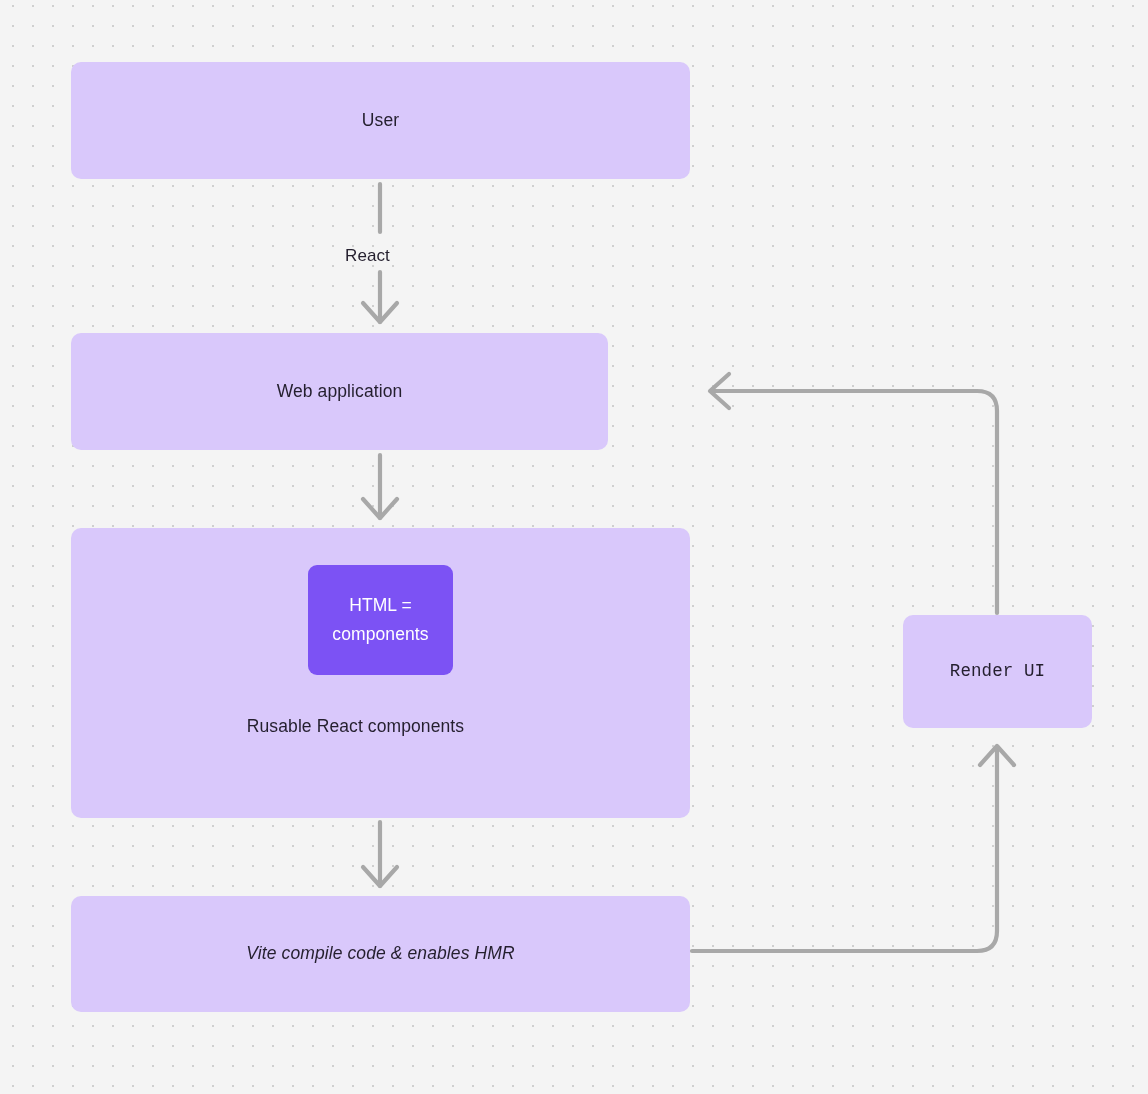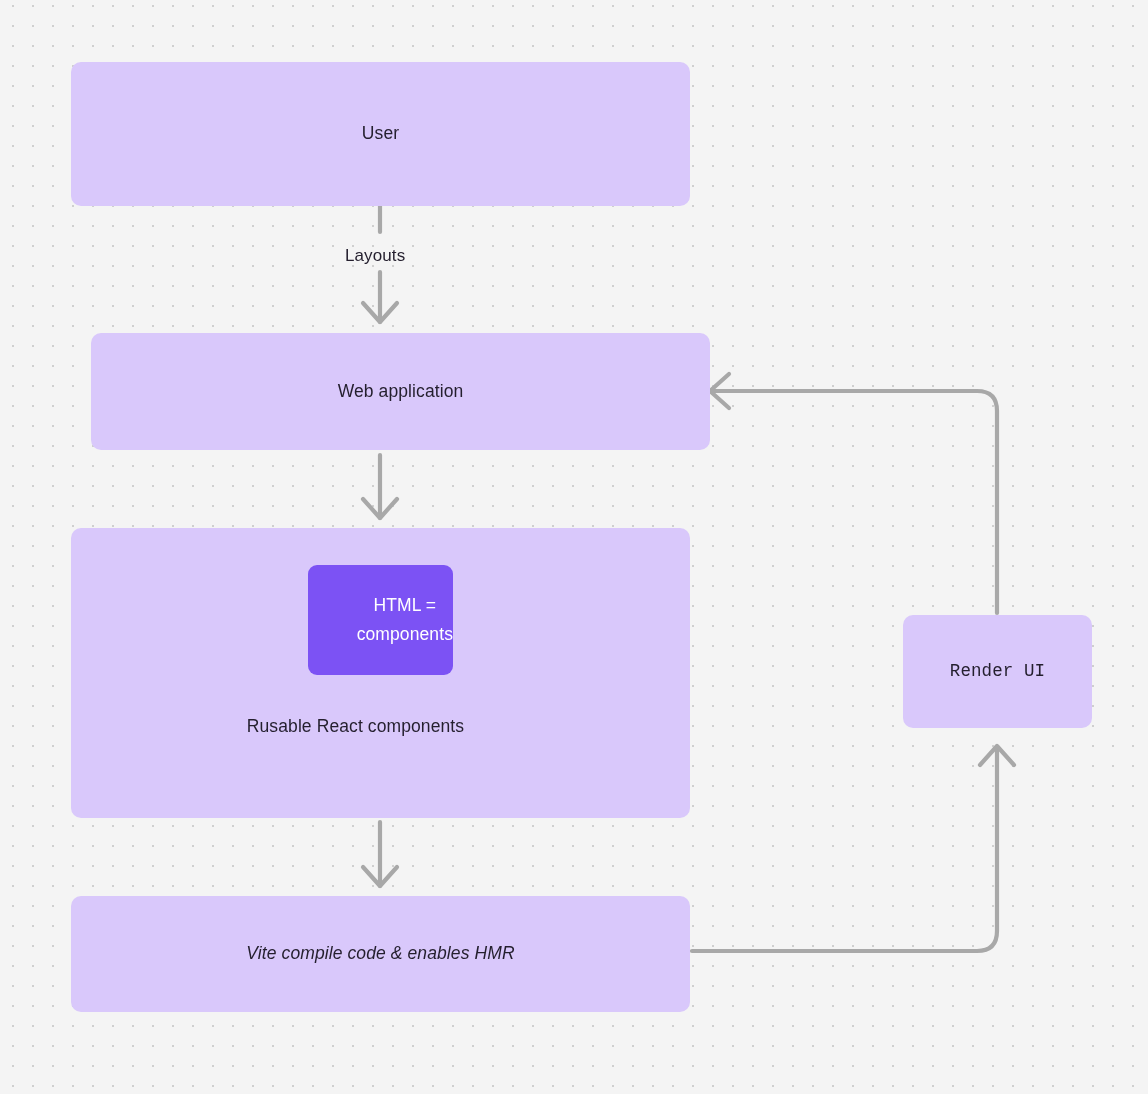--- a/index.html
+++ b/index.html
@@ -37,22 +37,22 @@
     border-radius: 10px;
     display: flex;
     align-items: center;
     justify-content: center;
     color: #241f2e;
     font-size: 17.5px;
     line-height: 1.32;
     text-align: center;
     letter-spacing: 0.1px;
   }
-  #node-user      { left: 71px;  top: 62px;  width: 619px; height: 144px; }
-  #node-web       { left: 71px;  top: 333px; width: 619px; height: 117px; margin-left: 20px; }
+  #node-user      { left: 71px;  top: 62px;  width: 619px; height: 117px; }
+  #node-web       { left: 71px;  top: 333px; width: 537px; height: 117px; }
   #node-comp      { left: 71px;  top: 528px; width: 619px; height: 290px;
                     display: block; }
   #node-vite      { left: 71px;  top: 896px; width: 619px; height: 116px; font-style: italic; }
   #node-render    { left: 903px; top: 615px; width: 189px; height: 113px; font-family: Liberation Mono, monospace; }
 
   .comp-inner-row {
     position: absolute;
     left: 0;
     top: 37px;
     width: 619px;
@@ -61,21 +61,21 @@
     gap: 29px;
   }
   .chip {
     box-sizing: border-box;
     width: 145px;
     height: 110px;
     background: #7c52f4;
     border-radius: 9px;
     display: flex;
     align-items: center;
-    justify-content: flex-end;
+    justify-content: center;
     color: #ffffff;
     font-size: 17.5px;
     line-height: 1.65;
     text-align: center;
     letter-spacing: 0.1px;
   }
   .comp-caption {
     position: absolute;
     left: 0;
     top: 187px;
@@ -121,21 +121,21 @@
 
       <path d="M 997 613 L 997 411 Q 997 391 977 391 L 712 391"></path>
       <path d="M 729 374 L 710 391 L 729 408"></path>
     </g>
   </svg>
 
   <div class="node" id="node-user">
     <span>User</span>
   </div>
 
-  <div class="edge-label" id="label-prompt">Layouts</div>
+  <div class="edge-label" id="label-prompt">React</div>
 
   <div class="node" id="node-web">
     <span>Web application</span>
   </div>
 
   <div class="node" id="node-comp">
     <div class="comp-inner-row">
       <div class="chip">
         <span><span>HTML =</span><br><span>components</span></span>
       </div>

